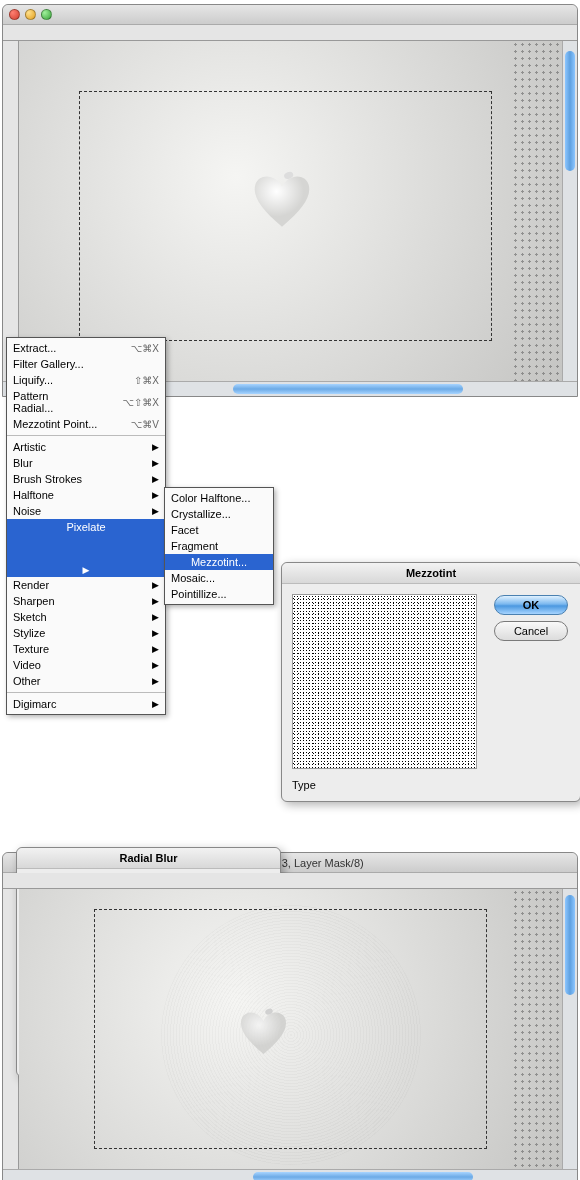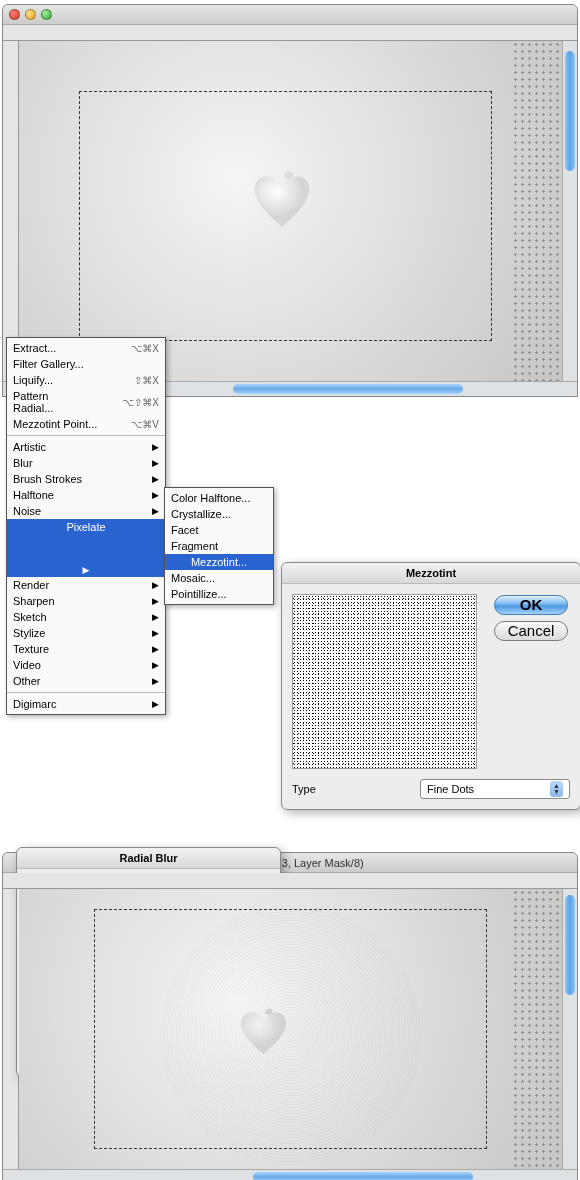--- a/index.html
+++ b/index.html
@@ -50,21 +50,21 @@
 .dlg-body { padding: 10px; }
 .mezzo-preview { width: 185px; height: 175px; background: #fff; border: 1px solid #999; position: relative; overflow: hidden; }
 .noise { position: absolute; inset: 0;
  background-image:
   radial-gradient(#000 0.7px, transparent 0.7px),
   radial-gradient(#000 0.7px, transparent 0.7px),
   radial-gradient(#000 0.6px, transparent 0.6px);
  background-size: 3px 3px, 4px 4px, 5px 5px;
  background-position: 0 0, 1px 2px, 3px 1px; }
 .dlg-buttons { position: absolute; right: 12px; top: 32px; display: flex; flex-direction: column; gap: 6px; }
-.aqua-btn { width: 74px; height: 20px; border-radius: 10px; border: 1px solid #7a7a7a; text-align: center; font-size: 15px; line-height: 18px; background: linear-gradient(#f9f9f9, #dcdcdc); cursor: pointer; }
+.aqua-btn { width: 74px; height: 20px; border-radius: 10px; border: 1px solid #7a7a7a; text-align: center; font-size: 11px; line-height: 18px; background: linear-gradient(#f9f9f9, #dcdcdc); cursor: pointer; }
 .aqua-btn.default { background: linear-gradient(#dff1ff, #7bb8ef 45%, #4b98e0 55%, #a6d4ff); color: #000; font-weight: bold; border-color: #4a80b0; }
 .type-row { margin-top: 10px; display: flex; align-items: center; gap: 8px; justify-content: space-between; }
 .type-select { width: 150px; height: 20px; border: 1px solid #888; border-radius: 3px; background: #fff; display: flex; align-items: center; justify-content: space-between; padding: 0 6px; }
 .sel-arrows { width:13px; height:16px; background: linear-gradient(#bcd8f8,#8db8e6); border-radius:3px; font-size:7px; display:flex; flex-direction:column; align-items:center; justify-content:center; line-height:6px; color:#234; }
 
 
 .dlg-radial { left: 16px; top: 240px; width: 265px; }
 .rb-body { padding: 10px; display: grid; grid-template-columns: 120px 1fr; gap: 8px 10px; position: relative; }
 .rb-amount-row { grid-column: 1/3; display: flex; align-items: center; gap: 8px; }
 .rb-amount-row input { width: 50px; border: 1px solid #888; padding: 1px 3px; background: #c5d9f2; }
@@ -240,24 +240,20 @@
     <div class="dlg-body">
       <div class="mezzo-preview">
             <div class="noise"></div>
           </div>
       <div class="dlg-buttons">
         <div class="aqua-btn default">OK</div>
         <div class="aqua-btn">Cancel</div>
       </div>
       <div class="type-row">
         <span>Type</span>
-        <div class="type-select">
-          <span>Fine Dots</span>
-          <span class="sel-arrows">▲<br>▼</span>
-        </div>
       </div>
     </div>
   </div>
 
   <div class="dialog dlg-radial">
     <div class="dlg-title">Radial Blur</div>
     <div class="rb-body">
       <div class="rb-btns">
         <div class="aqua-btn default">OK</div>
         <div class="aqua-btn">Cancel</div>

